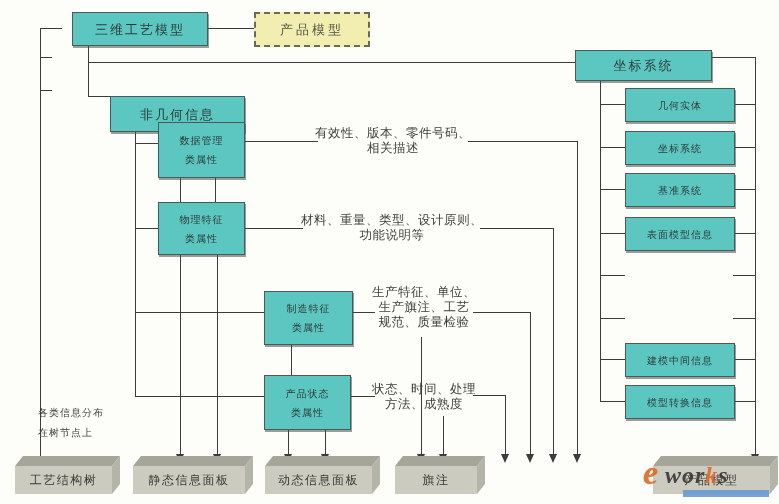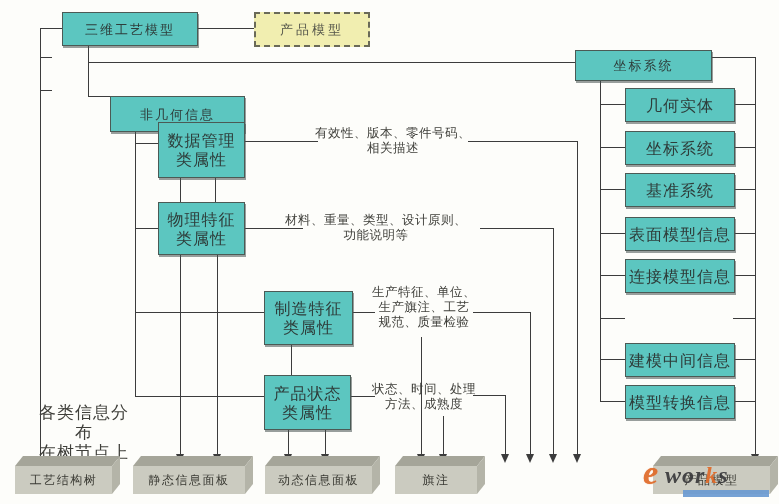--- a/index.html
+++ b/index.html
@@ -7,34 +7,34 @@
     position:relative;width:779px;height:504px;background:#fdfdfa;overflow:hidden;
     font-family:"Liberation Serif","DejaVu Serif",serif;color:#2f3b38;
   }
   
   .box{
     position:absolute;background:#5cc6c0;border:1px solid #4b5a55;
     box-shadow:1px 2px 0 rgba(70,80,78,.55);
     display:flex;align-items:center;justify-content:center;text-align:center;
     font-size:13px;letter-spacing:2px;color:#2e3d3a;white-space:pre-line;line-height:19px;
   }
-  .box.sm{font-size:16px;letter-spacing:1px;}
+  .box.sm{font-size:10px;letter-spacing:1px;}
   
   .dashed{
     position:absolute;background:#f1eeb0;border:2px dashed #6a6a58;
     display:flex;align-items:center;justify-content:center;
     font-size:13px;letter-spacing:3px;color:#54554a;
   }
   
   .ann{
     position:absolute;text-align:center;font-size:12.5px;line-height:15px;
     color:#3f3f3a;white-space:pre-line;letter-spacing:.5px;
   }
   .note{
-    position:absolute;text-align:center;font-size:17px;line-height:20px;
+    position:absolute;font-size:10px;line-height:20px;
     color:#3f3f3a;white-space:pre-line;letter-spacing:1px;
   }
   
   .hl{position:absolute;height:1px;background:#3c3c3c;}
   .vl{position:absolute;width:1px;background:#3c3c3c;}
   .ah{position:absolute;width:0;height:0;border-left:4px solid transparent;
       border-right:4px solid transparent;border-top:9px solid #3c3c3c;}
   
   .panel{
     position:absolute;top:466px;height:28px;background:#cbcbc0;
@@ -129,47 +129,46 @@
   <i class="ah" style="left:284px;top:454px"></i>
   <i class="ah" style="left:321px;top:454px"></i>
   <i class="ah" style="left:417px;top:454px"></i>
   <i class="ah" style="left:439px;top:454px"></i>
   <i class="ah" style="left:501px;top:454px"></i>
   <i class="ah" style="left:526px;top:454px"></i>
   <i class="ah" style="left:549px;top:454px"></i>
   <i class="ah" style="left:573px;top:454px"></i>
   <i class="ah" style="left:751px;top:454px"></i>
 
-  <div class="box" style="left:62px;top:12px;width:134px;height:32px">三维工艺模型</div>
+  <div class="box" style="left:72px;top:12px;width:134px;height:32px">三维工艺模型</div>
 
   <div class="dashed" style="left:254px;top:12px;width:112px;height:31px">产品模型</div>
 
   <div class="box" style="left:110px;top:96px;width:133px;height:34px">非几何信息</div>
 
   <div class="box sm" style="left:158px;top:122px;width:85px;height:54px">数据管理
 类属性</div>
   <div class="box sm" style="left:158px;top:202px;width:85px;height:51px">物理特征
 类属性</div>
   <div class="box sm" style="left:264px;top:291px;width:87px;height:52px">制造特征
 类属性</div>
   <div class="box sm" style="left:264px;top:375px;width:85px;height:53px">产品状态
 类属性</div>
 
   <div class="box" style="left:575px;top:50px;width:135px;height:29px">坐标系统</div>
   <div class="box sm" style="left:625px;top:88px;width:108px;height:32px">几何实体</div>
   <div class="box sm" style="left:625px;top:131px;width:108px;height:32px">坐标系统</div>
   <div class="box sm" style="left:625px;top:173px;width:108px;height:32px">基准系统</div>
   <div class="box sm" style="left:625px;top:217px;width:108px;height:32px">表面模型信息</div>
-  <div class="box sm" style="left:625px;top:259px;width:108px;height:32px">连接模型信息</div>
   <div class="box sm" style="left:625px;top:343px;width:108px;height:32px">建模中间信息</div>
   <div class="box sm" style="left:625px;top:385px;width:108px;height:32px">模型转换信息</div>
 
   <div class="ann" style="left:312px;top:126px;width:162px">有效性、版本、零件号码、
 相关描述</div>
-  <div class="ann" style="left:284px;top:213px;width:184px">材料、重量、类型、设计原则、
+  <div class="ann" style="left:300px;top:213px;width:184px">材料、重量、类型、设计原则、
 功能说明等</div>
   <div class="ann" style="left:372px;top:285px;width:104px">生产特征、单位、
 生产旗注、工艺
 规范、质量检验</div>
   <div class="ann" style="left:372px;top:382px;width:104px">状态、时间、处理
 方法、成熟度</div>
   <div class="note" style="left:38px;top:403px;width:92px">各类信息分布
 在树节点上</div>
 
   <div class="panel" style="left:15px;width:97px">工艺结构树</div>

